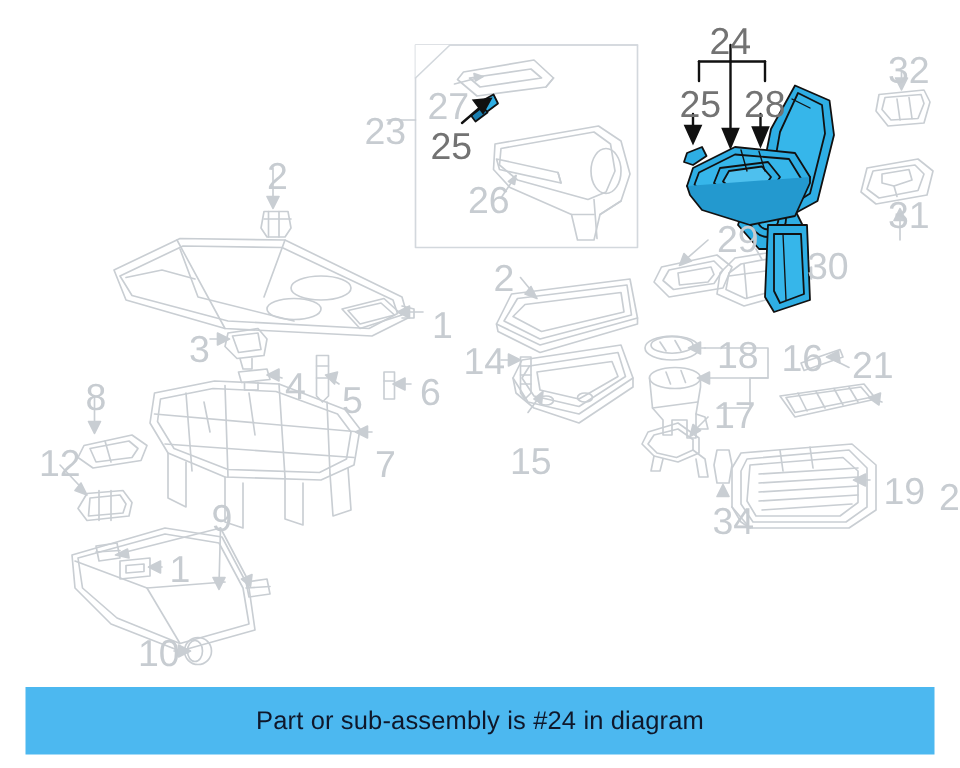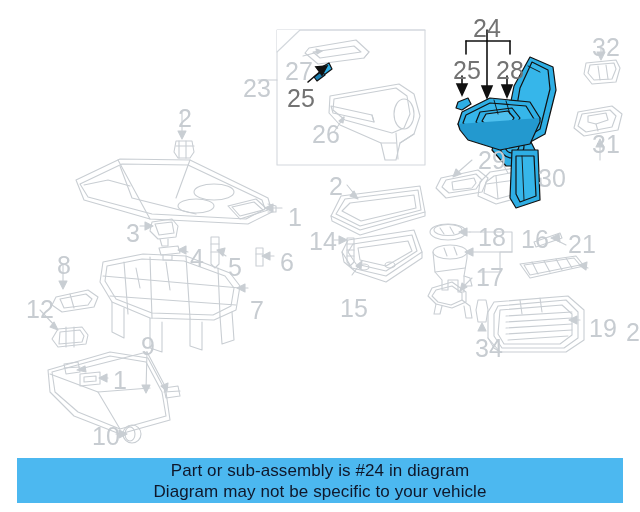--- a/index.html
+++ b/index.html
@@ -406,16 +406,15 @@
       <span class="lbl" style="left: 285px; top: 59px;">27</span>
       <span class="lbl dark" style="left: 496px; top: 58px;">28</span>
       <span class="lbl" style="left: 478px; top: 148px;">29</span>
       <span class="lbl" style="left: 538px; top: 166px;">30</span>
       <span class="lbl" style="left: 592px; top: 132px;">31</span>
       <span class="lbl" style="left: 592px; top: 35px;">32</span>
     </div>
 
   <div id="banner">
     <div>Part or sub-assembly is #24 in diagram</div>
-    <div>Diagram may not be specific to your vehicle</div>
   </div>
 
 </div>
 
 </body></html>

